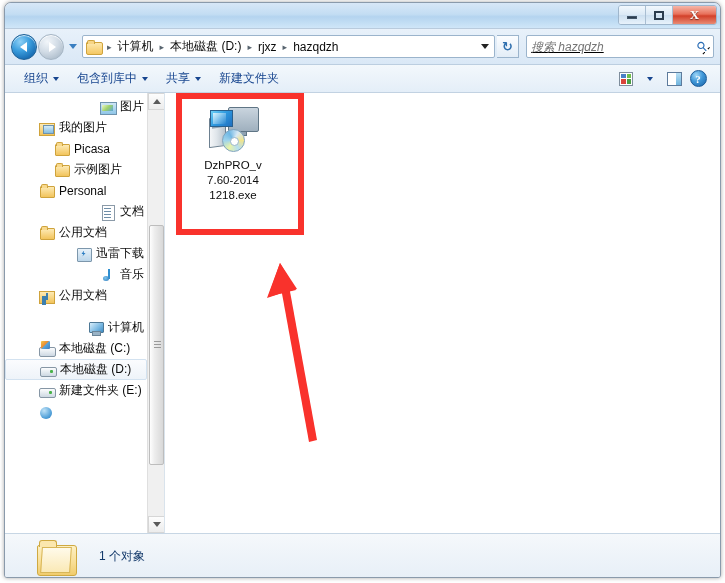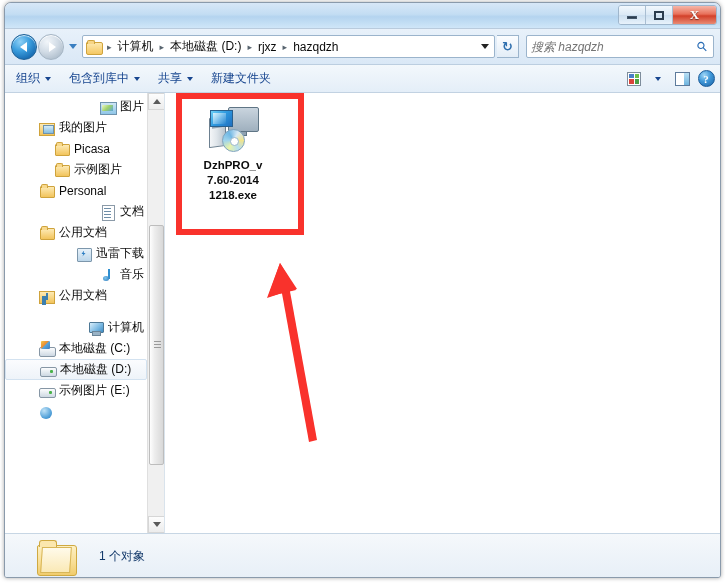--- a/index.html
+++ b/index.html
@@ -145,40 +145,41 @@
   }
 
   .searchbox {
     width: 188px; height: 23px; flex: none;
     margin-left: 5px;
     background: #ffffff;
     border: 1px solid #9bb4cc;
     border-radius: 2px;
     display: flex; align-items: center;
     padding: 0 4px;
+    text-decoration: underline;
   }
   .searchbox input {
     flex: 1; border: none; outline: none;
     font-family: "Liberation Sans", sans-serif;
     font-size: 12px; font-style: italic; color: #6a6a6a;
     background: transparent; min-width: 0;
   }
   .search-ico {
     width: 14px; flex:none; color: #2a6db5; font-size: 13px;
     display:flex; align-items:center; justify-content:center;
     transform: rotate(-45deg);
   }
 
   
   .toolbar {
     height: 28px;
     background: linear-gradient(to bottom, #f3f8fc, #e4eef8);
     border-bottom: 1px solid #c2d2e2;
     display: flex; align-items: center;
-    padding: 0 2px;
+    padding: 0 10px;
   }
   .tb-item {
     display: flex; align-items: center; gap: 5px;
     padding: 3px 9px; font-size: 12px; color: #17458f;
     cursor: pointer; border-radius: 2px;
     white-space: nowrap;
   }
   .tb-caret { width:0;height:0;border-left:3.5px solid transparent;border-right:3.5px solid transparent;border-top:4.5px solid #17458f; }
   .tb-spacer { flex: 1; }
   .tb-icon-btn {
@@ -434,21 +435,20 @@
   }
   .fi-cd::after {
     content:''; position:absolute; left:50%; top:50%; width:7px; height:7px;
     margin:-3.5px 0 0 -3.5px; background:#ffffff; border:1px solid #9ab6cb; border-radius:50%;
   }
 
   .file-label {
     font-size: 11.5px; color: #0c0c0c; line-height: 15px;
     text-align: center; width: 100%;
     word-break: break-all;
-    font-weight: bold;
   }
 
   
   .anno-box {
     position: absolute;
     left: 176px; top: 93px;
     width: 128px; height: 142px;
     border: 6px solid #f9322c;
     pointer-events: none;
     z-index: 50;
@@ -646,21 +646,21 @@
         <div class="tree-item indent1">
           <span class="ti-ico ico-drivesys"></span>
           <span class="lbl">本地磁盘 (C:)</span>
         </div>
         <div class="tree-item indent1 selected">
           <span class="ti-ico ico-drive"></span>
           <span class="lbl">本地磁盘 (D:)</span>
         </div>
         <div class="tree-item indent1">
           <span class="ti-ico ico-drive"></span>
-          <span class="lbl">示例图片 (E:)</span>
+          <span class="lbl">新建文件夹 (E:)</span>
         </div>
         <div class="tree-item indent1">
           <span class="ti-ico ico-network"></span>
           <span class="lbl"></span>
         </div>
       </div>
 
       <div class="sb-bar">
         <div class="sb-arrow up">
           <span class="sba-up"></span>

